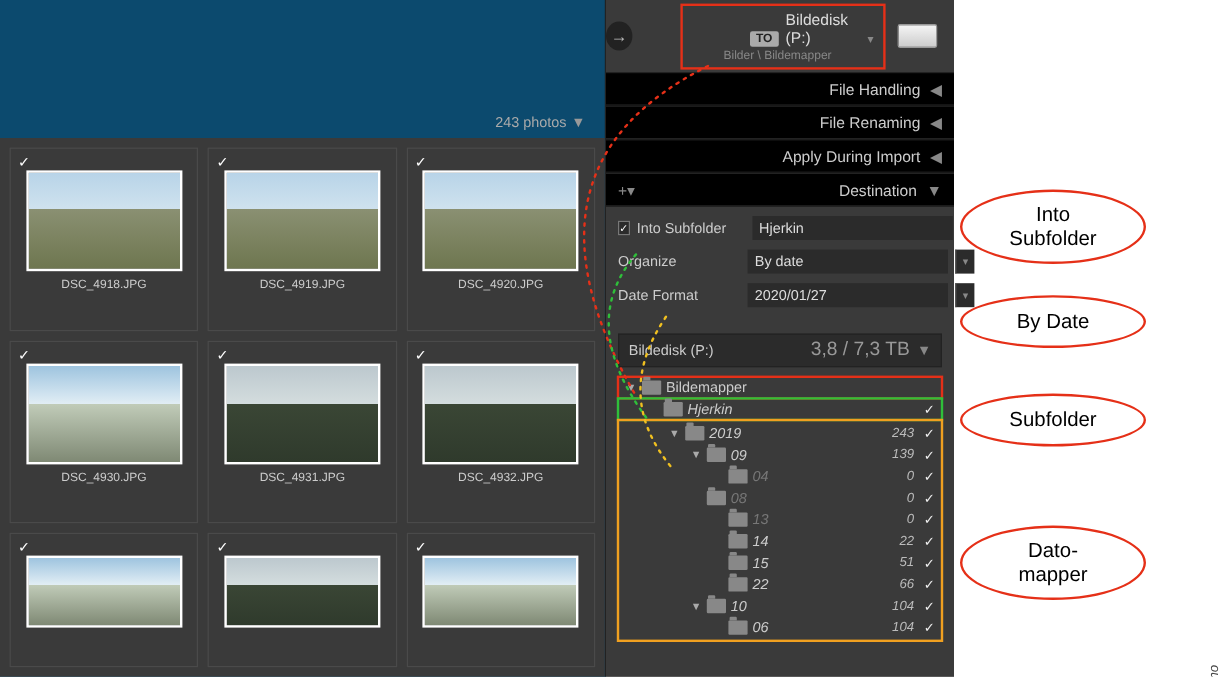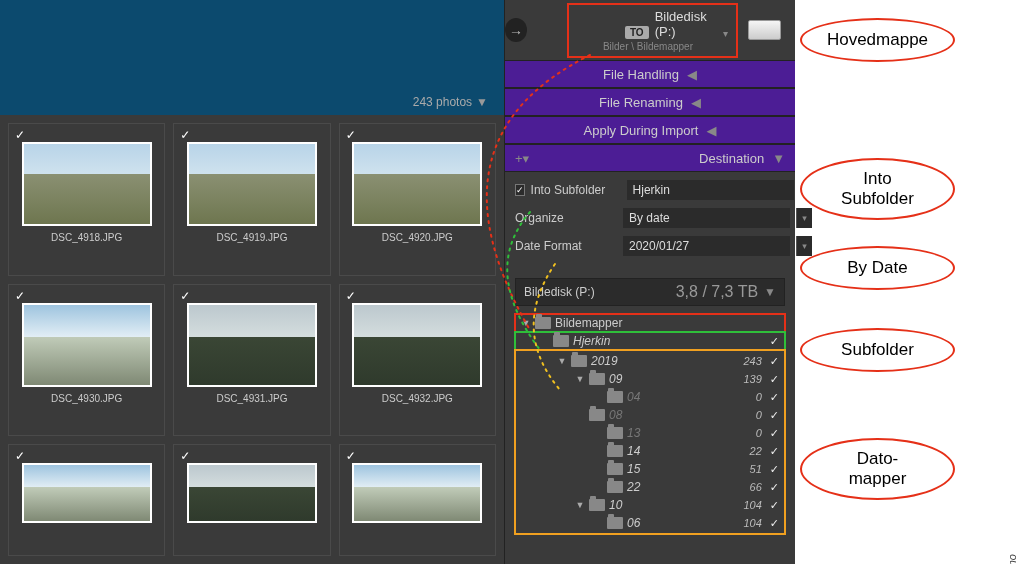--- a/index.html
+++ b/index.html
@@ -21,21 +21,21 @@
   .side-panel { width:290px; background:#3a3a3a; display:flex; flex-direction:column; }
   .to-bar { height:60px; display:flex; align-items:center; justify-content:flex-end; padding-right:14px; gap:10px; }
   .arrow-btn { width:24px; height:24px; border-radius:50%; background:#222; color:#bbb; display:flex; align-items:center; justify-content:center; font-size:14px; margin-right:30px; }
   .to-box { border:2px solid #e53018; padding:4px 8px; display:flex; flex-direction:column; min-width:150px; }
   .to-line1 { display:flex; align-items:flex-end; gap:6px;margin-left:48px; }
   .to-badge { background:#aaa; color:#222; font-size:10px; font-weight:bold; padding:1px 5px; border-radius:2px; }
   .to-title { color:#ddd; font-size:13px; }
   .to-sub { color:#888; font-size:10px; margin-left:26px; margin-top:2px; }
   .drive-icn { width:36px; height:20px; background:linear-gradient(#f5f5f5,#ccc); border-radius:2px; border:1px solid #999; }
 
-  .sec-head { background:#4c1d95; color:#ccc; font-size:13px; height:28px; display:flex; align-items:center; justify-content:center; padding:0 10px; border-top:1px solid #222; border-bottom:1px solid #222; gap:8px; }
+  .sec-head { background:#000000; color:#ccc; font-size:13px; height:28px; display:flex; align-items:center; justify-content:flex-end; padding:0 10px; border-top:1px solid #222; border-bottom:1px solid #222; gap:8px; }
   .sec-head .tri { color:#888; }
   .dest-body { padding:8px 10px; color:#ccc; font-size:12px; display:flex; flex-direction:column; gap:8px; }
   .row { display:flex; align-items:center; gap:6px; }
   .row .lbl { flex:0 0 102px; color:#ccc; font-size:12px; }
   .row input[type=text] { flex:1; background:#2b2b2b; border:none; color:#ddd; padding:3px 6px; font-size:12px; height:20px; }
   .chkbx { width:12px; height:12px; background:#2b2b2b; border:1px solid #777; display:inline-flex; align-items:center; justify-content:center; font-size:9px; color:#fff; }
   .img-sel { flex:0 0 16px; height:20px; background:#2b2b2b; border-left:1px solid #555; display:flex; align-items:center; justify-content:center; color:#888; font-size:9px; }
 
   .drive-row { background:#2b2b2b; color:#ccc; font-size:12px; padding:4px 8px; display:flex; align-items:center; justify-content:space-between; border:1px solid #222; }
   .tree { font-size:12px; color:#ccc; }
@@ -270,21 +270,20 @@
         <circle cx="2" cy="2" r="1.2" fill="currentColor"></circle>
       </pattern>
   </defs>
 
   <path d="M 590 55 Q 420 140 530 330" stroke="#e53018" stroke-width="2" stroke-dasharray="2 5" fill="none" stroke-linecap="round"></path>
   <path d="M 530 212 Q 480 270 540 350" stroke="#2fbf3a" stroke-width="2" stroke-dasharray="2 5" fill="none" stroke-linecap="round"></path>
   <path d="M 555 264 Q 510 330 560 390" stroke="#f0c020" stroke-width="2" stroke-dasharray="2 5" fill="none" stroke-linecap="round"></path>
 </svg>
 
 <div class="callouts">
-  <div class="callout one" style="top:18px">Hovedmappe</div>
   <div class="callout two" style="top:158px;white-space:pre-line">Into
 Subfolder</div>
   <div class="callout one" style="top:246px">By Date</div>
   <div class="callout one" style="top:328px">Subfolder</div>
   <div class="callout two" style="top:438px;white-space:pre-line">Dato-
 mapper</div>
 </div>
 
 <div class="credit">© arnoldfoto.no</div>
 

